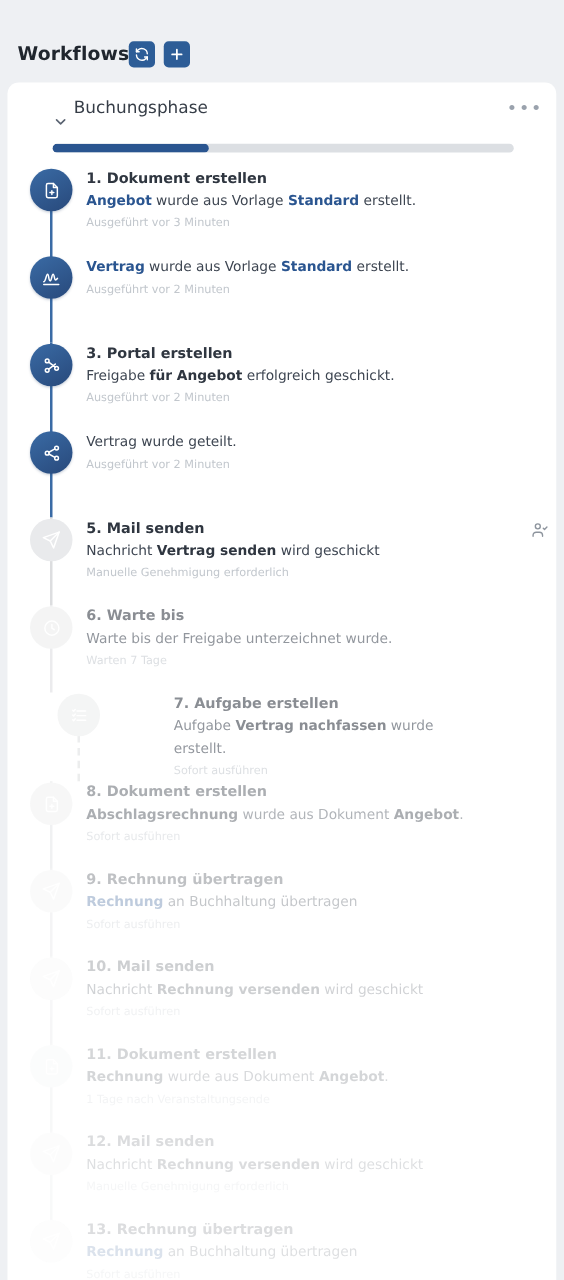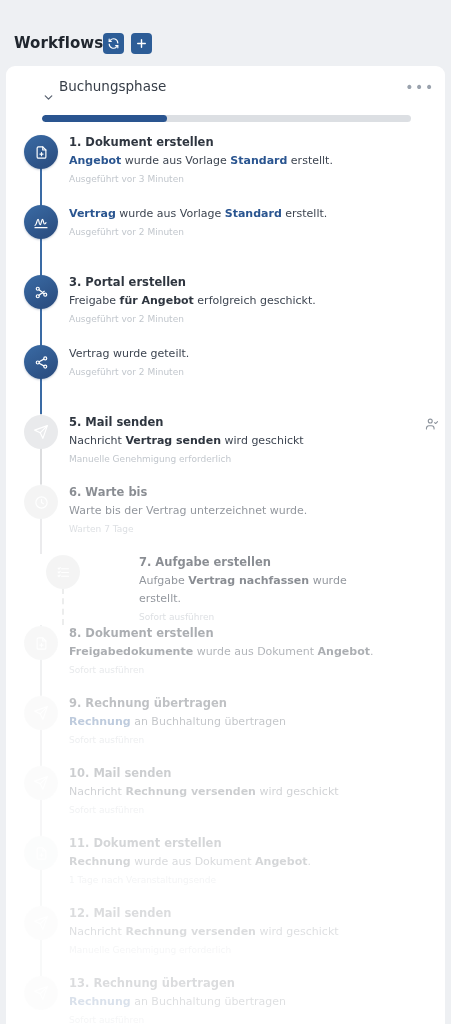--- a/index.html
+++ b/index.html
@@ -346,21 +346,21 @@
         <div class="bullet faded">
           <span>
             <svg width="15" height="15" viewBox="0 0 24 24" fill="none" stroke="#ffffff" stroke-width="1.9" stroke-linecap="round" stroke-linejoin="round">
               <circle cx="12" cy="12" r="9"></circle>
               <path d="M12 7.5V12l3 2"></path>
             </svg>
           </span>
         </div>
         <div class="step-text">
           <div class="step-title">6. Warte bis</div>
-          <div class="step-desc"><span>Warte bis der Vertrag unterzeichnet wurde.</span></div>
+          <div class="step-desc"><span>Warte bis der Freigabe unterzeichnet wurde.</span></div>
           <div class="step-meta">Warten 7 Tage</div>
         </div>
         <div class="spacer-right"></div>
       </div>
       <div class="step indent t1">
         <div class="conn dashed" style="top: 34px; bottom: 0px;"></div>
         <div class="bullet faded">
           <span>
             <svg width="15" height="15" viewBox="0 0 24 24" fill="none" stroke="#ffffff" stroke-width="1.9" stroke-linecap="round" stroke-linejoin="round">
               <path d="M9 6h11M9 12h11M9 18h11"></path>
@@ -381,21 +381,21 @@
           <span>
             <svg width="15" height="15" viewBox="0 0 24 24" fill="none" stroke="#ffffff" stroke-width="1.9" stroke-linecap="round" stroke-linejoin="round">
               <path d="M14 3H7a2 2 0 0 0-2 2v14a2 2 0 0 0 2 2h10a2 2 0 0 0 2-2V8z"></path>
               <path d="M14 3v5h5"></path>
               <path d="M12 12v5M9.5 14.5h5"></path>
             </svg>
           </span>
         </div>
         <div class="step-text">
           <div class="step-title">8. Dokument erstellen</div>
-          <div class="step-desc"><b>Freigabedokumente</b><span> wurde aus Dokument </span><b>Angebot</b><span>.</span></div>
+          <div class="step-desc"><b>Abschlagsrechnung</b><span> wurde aus Dokument </span><b>Angebot</b><span>.</span></div>
           <div class="step-meta">Sofort ausführen</div>
         </div>
         <div class="spacer-right"></div>
       </div>
       <div class="step t3">
         <div class="conn solid-grey" style="top: 0px; bottom: 0px;"></div>
         <div class="bullet ghost">
           <span>
             <svg width="16" height="16" viewBox="0 0 24 24" fill="none" stroke="#ffffff" stroke-width="1.8" stroke-linecap="round" stroke-linejoin="round">
               <path d="M21.5 2.5 10.8 13.2"></path>

